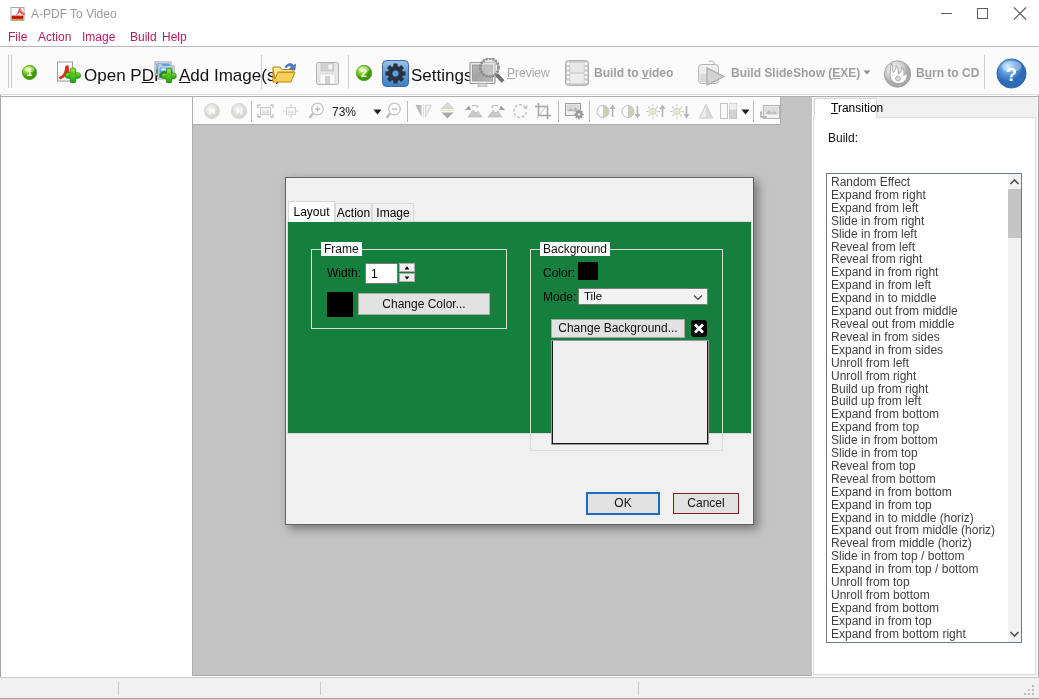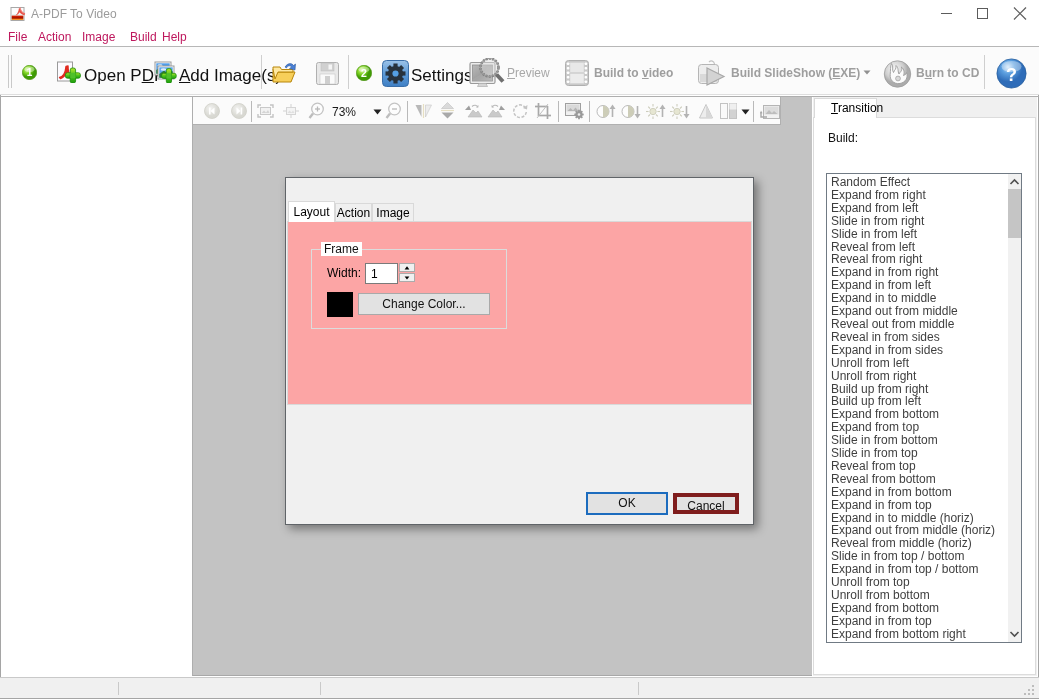--- a/index.html
+++ b/index.html
@@ -44,29 +44,29 @@
 .ssep { position:absolute; top:4px; width:1px; height:13px; background:#c9c9c9; }
 
 #dialog { position:absolute; left:285px; top:177px; width:469px; height:348px; background:#f0f0f0; border:1px solid #606468; box-shadow:4px 4px 9px rgba(0,0,0,0.4); }
 #dlg-title { position:absolute; left:0; top:0; width:100%; height:23px; background:#fff; }
 #dlg-title span { position:absolute; left:24px; top:5px; color:#111; }
 #dlg-tabs { position:absolute; left:2px; top:23px; width:463px; height:21px; }
 .dtab { position:absolute; border:1px solid #d9d9d9; border-bottom:none; background:#f0f0f0; text-align:center; }
 #dtab-layout { left:0; top:0; width:47px; height:21px; background:#fff; z-index:3; line-height:20px; }
 #dtab-action { left:47px; top:2px; width:37px; height:19px; line-height:18px; }
 #dtab-image { left:84px; top:2px; width:42px; height:19px; line-height:18px; }
-#dlg-page { position:absolute; left:1px; top:43px; width:465px; height:184px; background:#fca5a5; border:1px solid #d9d9d9; }
+#dlg-page { position:absolute; left:1px; top:43px; width:465px; height:213px; background:#15803d; border:1px solid #d9d9d9; }
 .gbox { position:absolute; border:1px solid #dcdcdc; }
 .gbox > b { position:absolute; top:-8px; left:9px; background:#fff; padding:0 3px; font-weight:normal; color:#111; }
 .dbtn { position:absolute; background:#e2e2e2; border:1px solid #a9a9a9; text-align:center; color:#111; }
 .cbx { position:absolute; left:14px; width:13px; height:13px; background:#fff; border:1px solid #333; }
 .cbx svg { position:absolute; left:0px; top:0px; }
 .cblabel { position:absolute; left:30px; color:#111; }
-#ok-btn { position:absolute; left:300px; top:314px; width:82px; height:23px; background:#e2e2e2; border:2px solid #1c6cbe; text-align:center; line-height:19px; color:#111; }
-#cancel-btn { position:absolute; left:387px; top:315px; width:66px; height:21px; background:#e2e2e2; border:4px solid #7f1d1d; text-align:center; line-height:19px; color:#111; }
+#ok-btn { position:absolute; left:300px; top:314px; width:74px; height:23px; background:#e2e2e2; border:2px solid #1c6cbe; text-align:center; line-height:19px; color:#111; }
+#cancel-btn { position:absolute; left:387px; top:315px; width:66px; height:21px; background:#e2e2e2; border:1px solid #7f1d1d; text-align:center; line-height:19px; color:#111; }
 u { text-decoration:underline; }
 </style>
 </head>
 <body>
 <div id="win">
 
   <div id="titlebar">
     <svg class="abs" style="left:10px;top:5px" width="17" height="17" viewBox="0 0 17 17">
       <defs>
           <linearGradient id="redg" x1="0" y1="0" x2="0" y2="1">
@@ -556,17 +556,35 @@
           <svg class="abs" style="left:0;top:0" width="16" height="20">
               <path d="M8 3.2 L10.4 6.4 L5.6 6.4 Z" fill="#000"></path>
               <path d="M8 16.4 L10.4 13.4 L5.6 13.4 Z" fill="#000"></path>
             </svg>
         </div>
         <div class="abs" style="left:15px;top:42px;width:26px;height:25px;background:#000"></div>
         <div class="dbtn" style="left:46px;top:43px;width:132px;height:22px;line-height:20px">Change Color...</div>
       </div>
 
 
+      <div class="gbox" style="left:242px;top:27px;width:193px;height:202px">
+          <b>Background</b>
+        <div class="abs" style="left:12px;top:16px">Color:</div>
+        <div class="abs" style="left:47px;top:12px;width:20px;height:18px;background:#000"></div>
+        <div class="abs" style="left:12px;top:40px">Mode:</div>
+        <div class="abs" style="left:47px;top:38px;width:130px;height:17px;background:#f2f2f2;border:1px solid #7a7a7a;padding:1px 0 0 5px;font-size:11.5px">Tile
+          <svg class="abs" style="right:4px;top:5px" width="10" height="8">
+              <path d="M1 1.5 L5 5.5 L9 1.5" fill="none" stroke="#444" stroke-width="1.2"></path>
+            </svg>
+        </div>
+        <div class="dbtn" style="left:20px;top:69px;width:134px;height:19px;line-height:17px">Change Background...</div>
+        <div class="abs" style="left:160px;top:70px;width:16px;height:17px;background:#0a0a0a;border-radius:3px">
+          <svg class="abs" style="left:0;top:0" width="16" height="17">
+              <path d="M4 4.5 L12 12.5 M12 4.5 L4 12.5" stroke="#fff" stroke-width="2.6"></path>
+            </svg>
+        </div>
+        <div class="abs" style="left:20px;top:90px;width:158px;height:105px;background:#efefef;border:1px solid #9a9a9a;box-shadow:inset 1px 0 0 #161616, inset -1px 0 0 #161616, inset 0 -1px 0 #161616"></div>
+      </div>
     </div>
     <div id="ok-btn">OK</div>
     <div id="cancel-btn">Cancel</div>
   </div>
 </div>
 
 </body></html>

